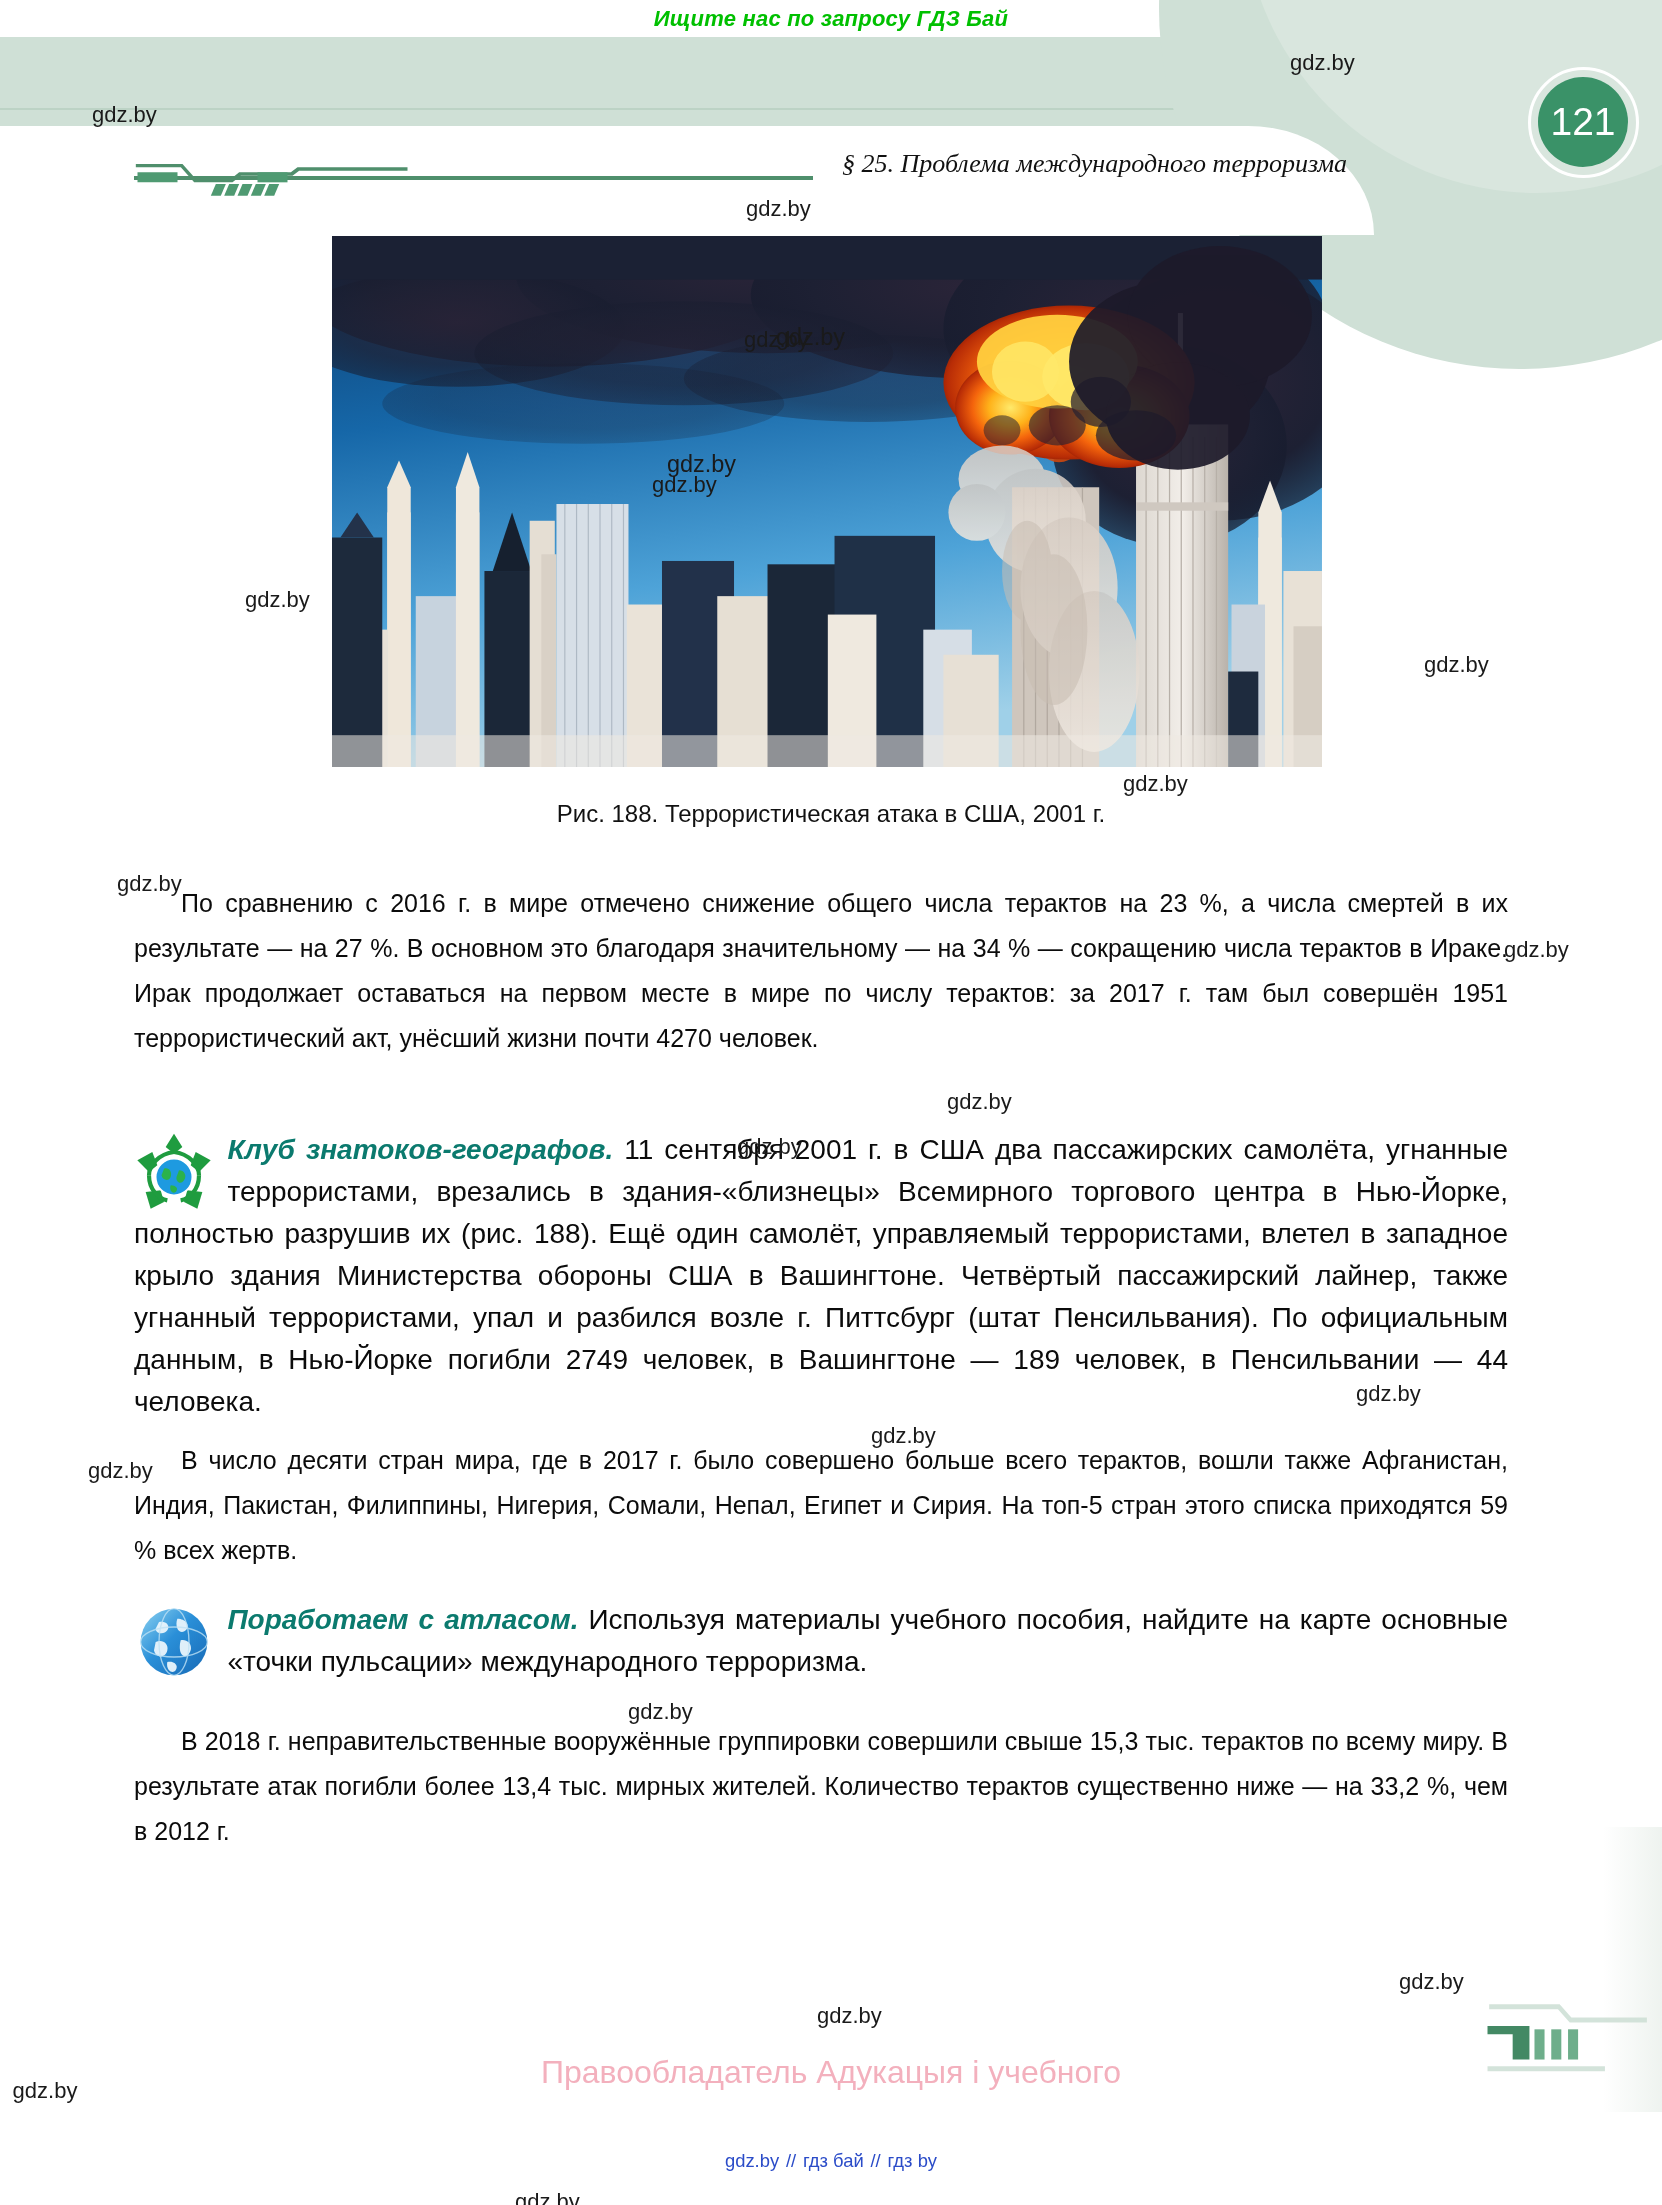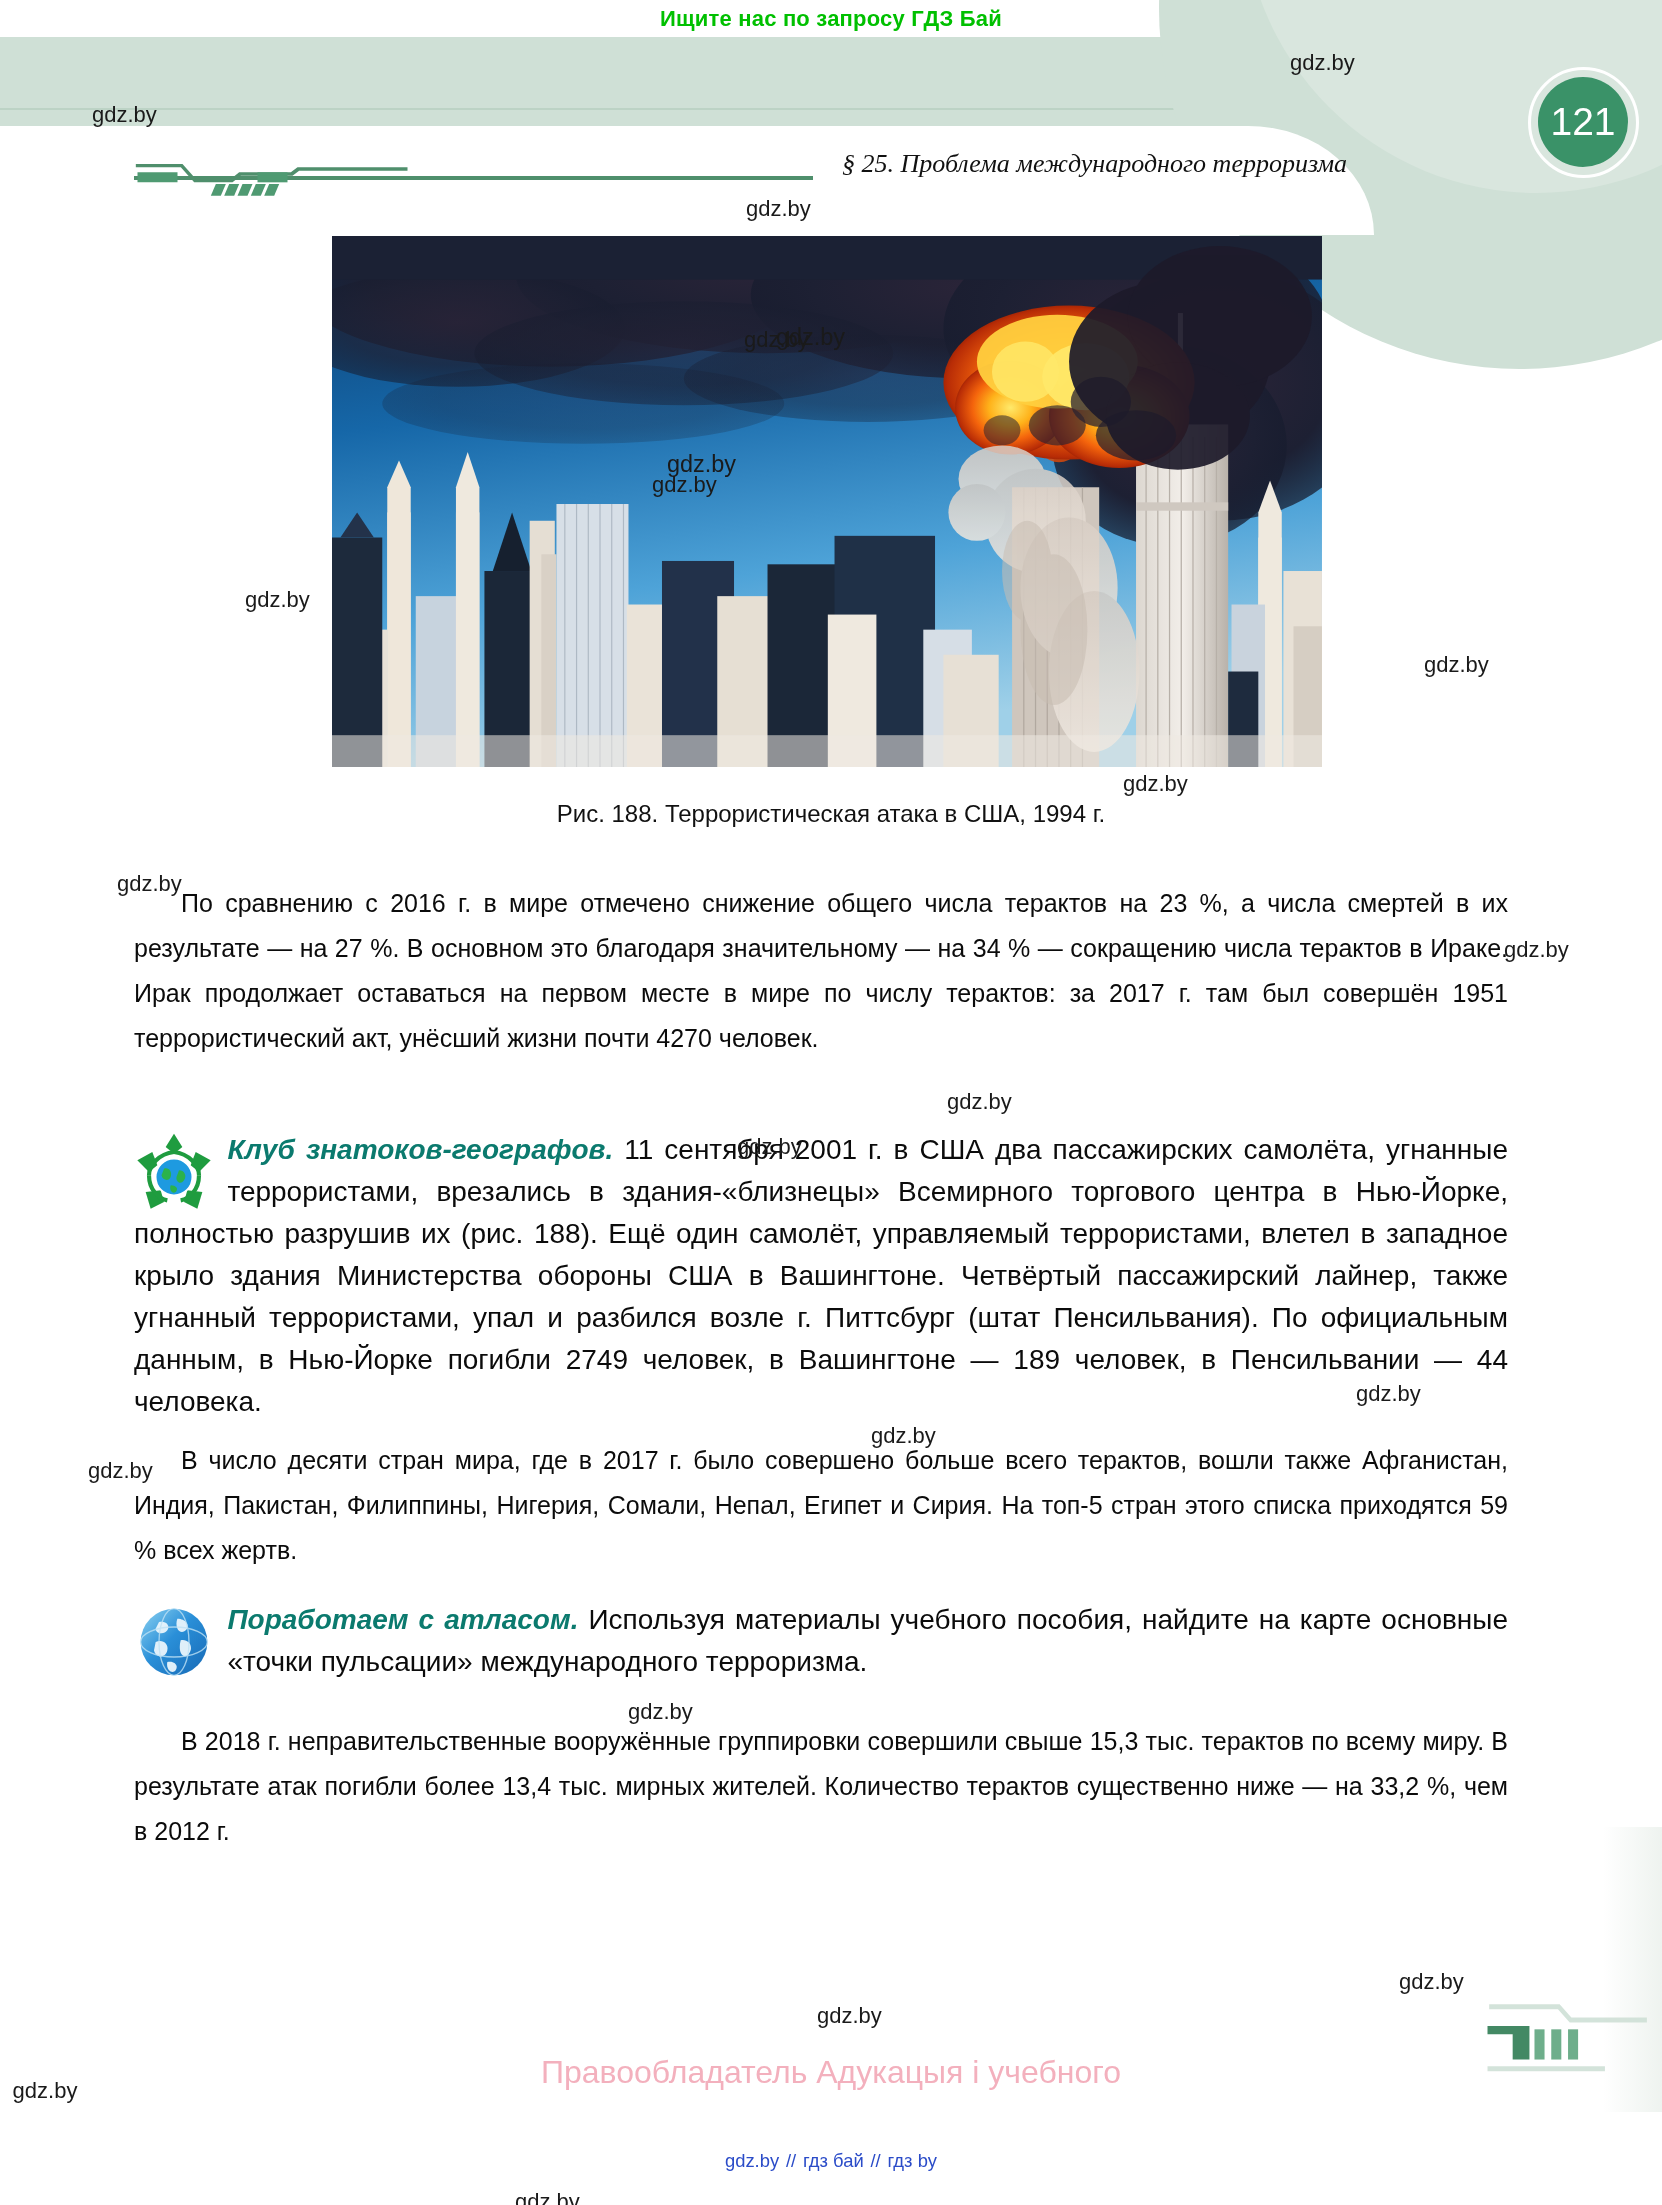--- a/index.html
+++ b/index.html
@@ -23,20 +23,21 @@
     position: absolute;
     top: 0; left: 0;
     width: 1662px;
     height: 37px;
     text-align: center;
     font-size: 22px;
     font-weight: bold;
     color: #00c000;
     line-height: 37px;
     letter-spacing: 0.2px;
+    font-style: italic;
   }
 
   
   .header-band {
     position: absolute;
     top: 37px; left: 0;
     width: 1662px;
     height: 126px;
     background: #cfe0d6;
   }
@@ -433,21 +434,21 @@
         <rect x="1070" y="520" width="36" height="114" fill="#1e2b3e"></rect>
       </g>
 
       <rect x="0" y="596" width="1182" height="38" fill="#efe9e1" opacity="0.55"></rect>
 
       <text x="530" y="130" font-family="Liberation Sans, sans-serif" font-size="28" fill="#1a1a1a">gdz.by</text>
       <text x="400" y="282" font-family="Liberation Sans, sans-serif" font-size="28" fill="#1a1a1a">gdz.by</text>
     </svg>
   </div>
 
-  <div class="fig-caption">Рис. 188. Террористическая атака в США, 1994 г.</div>
+  <div class="fig-caption">Рис. 188. Террористическая атака в США, 2001 г.</div>
 
   <div class="body-col" style="top:881px;">
     <p class="body indent">По сравнению с 2016 г. в мире отмечено снижение общего числа терактов на 23 %, а числа смертей в их результате — на 27 %. В основном это благодаря зна­чительному — на 34 % — сокращению числа терактов в Ираке. Ирак продолжает оставаться на первом месте в мире по числу терактов: за 2017 г. там был совершён 1951 террористический акт, унёсший жизни почти 4270 человек.</p>
   </div>
 
   <div class="body-col" style="top:1129px;">
     <div class="callout">
       <svg class="callout-icon" viewBox="0 0 96 96">
         <g fill="#1f9c3f">
           <path d="M48 2 L58 18 L48 26 L38 18 Z"></path>

